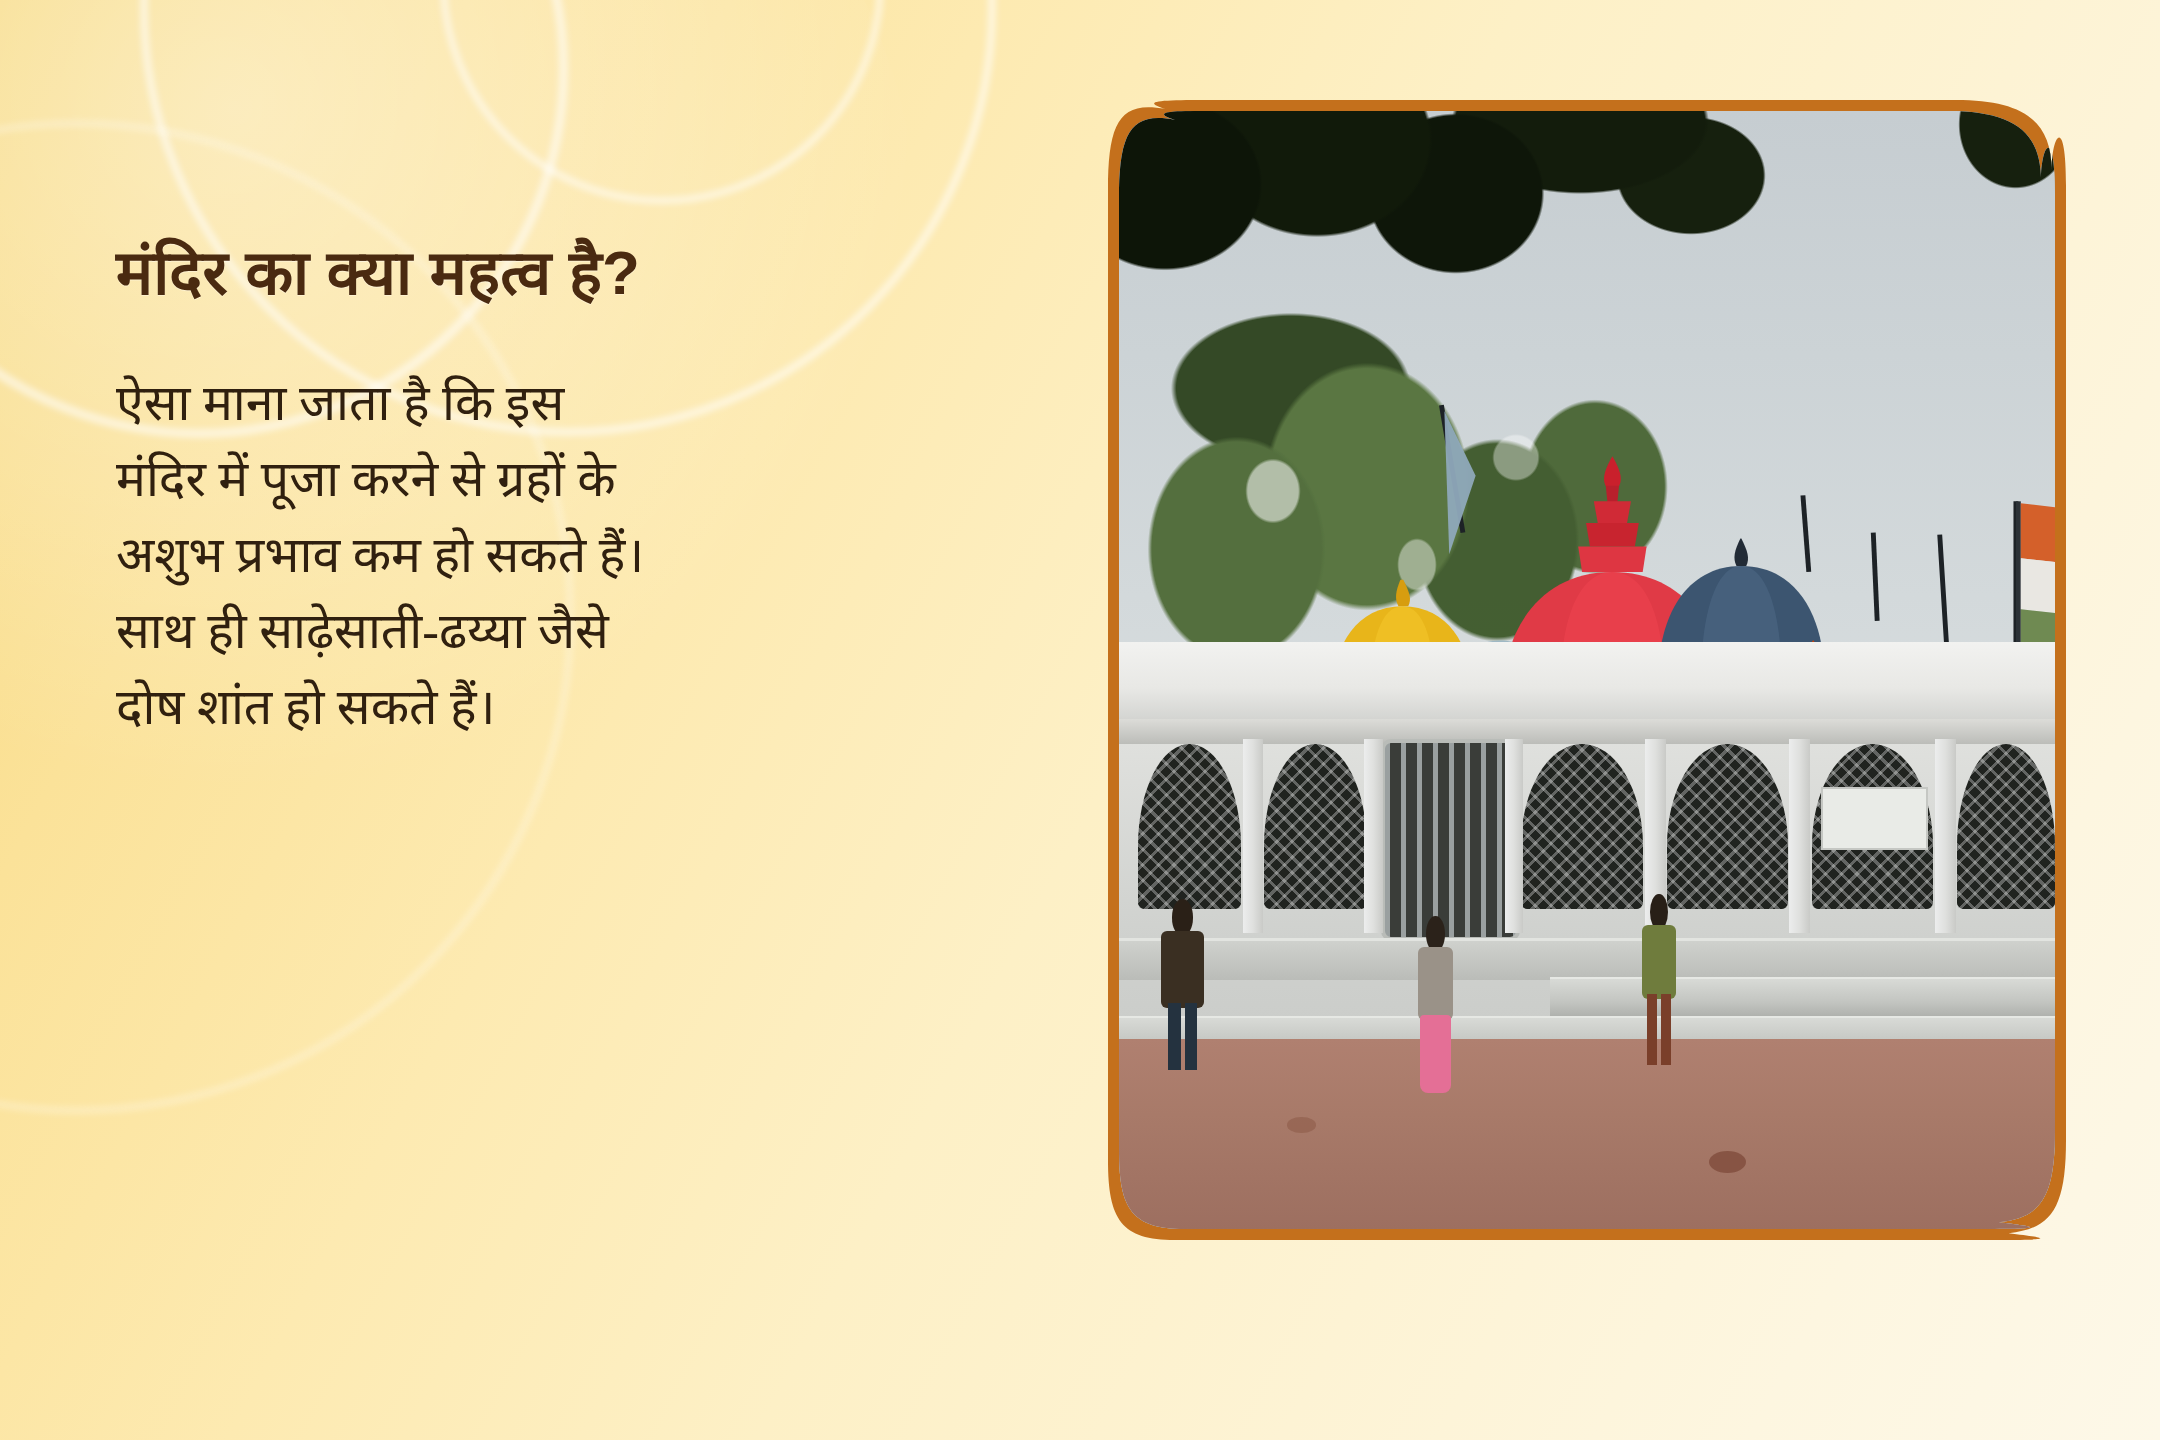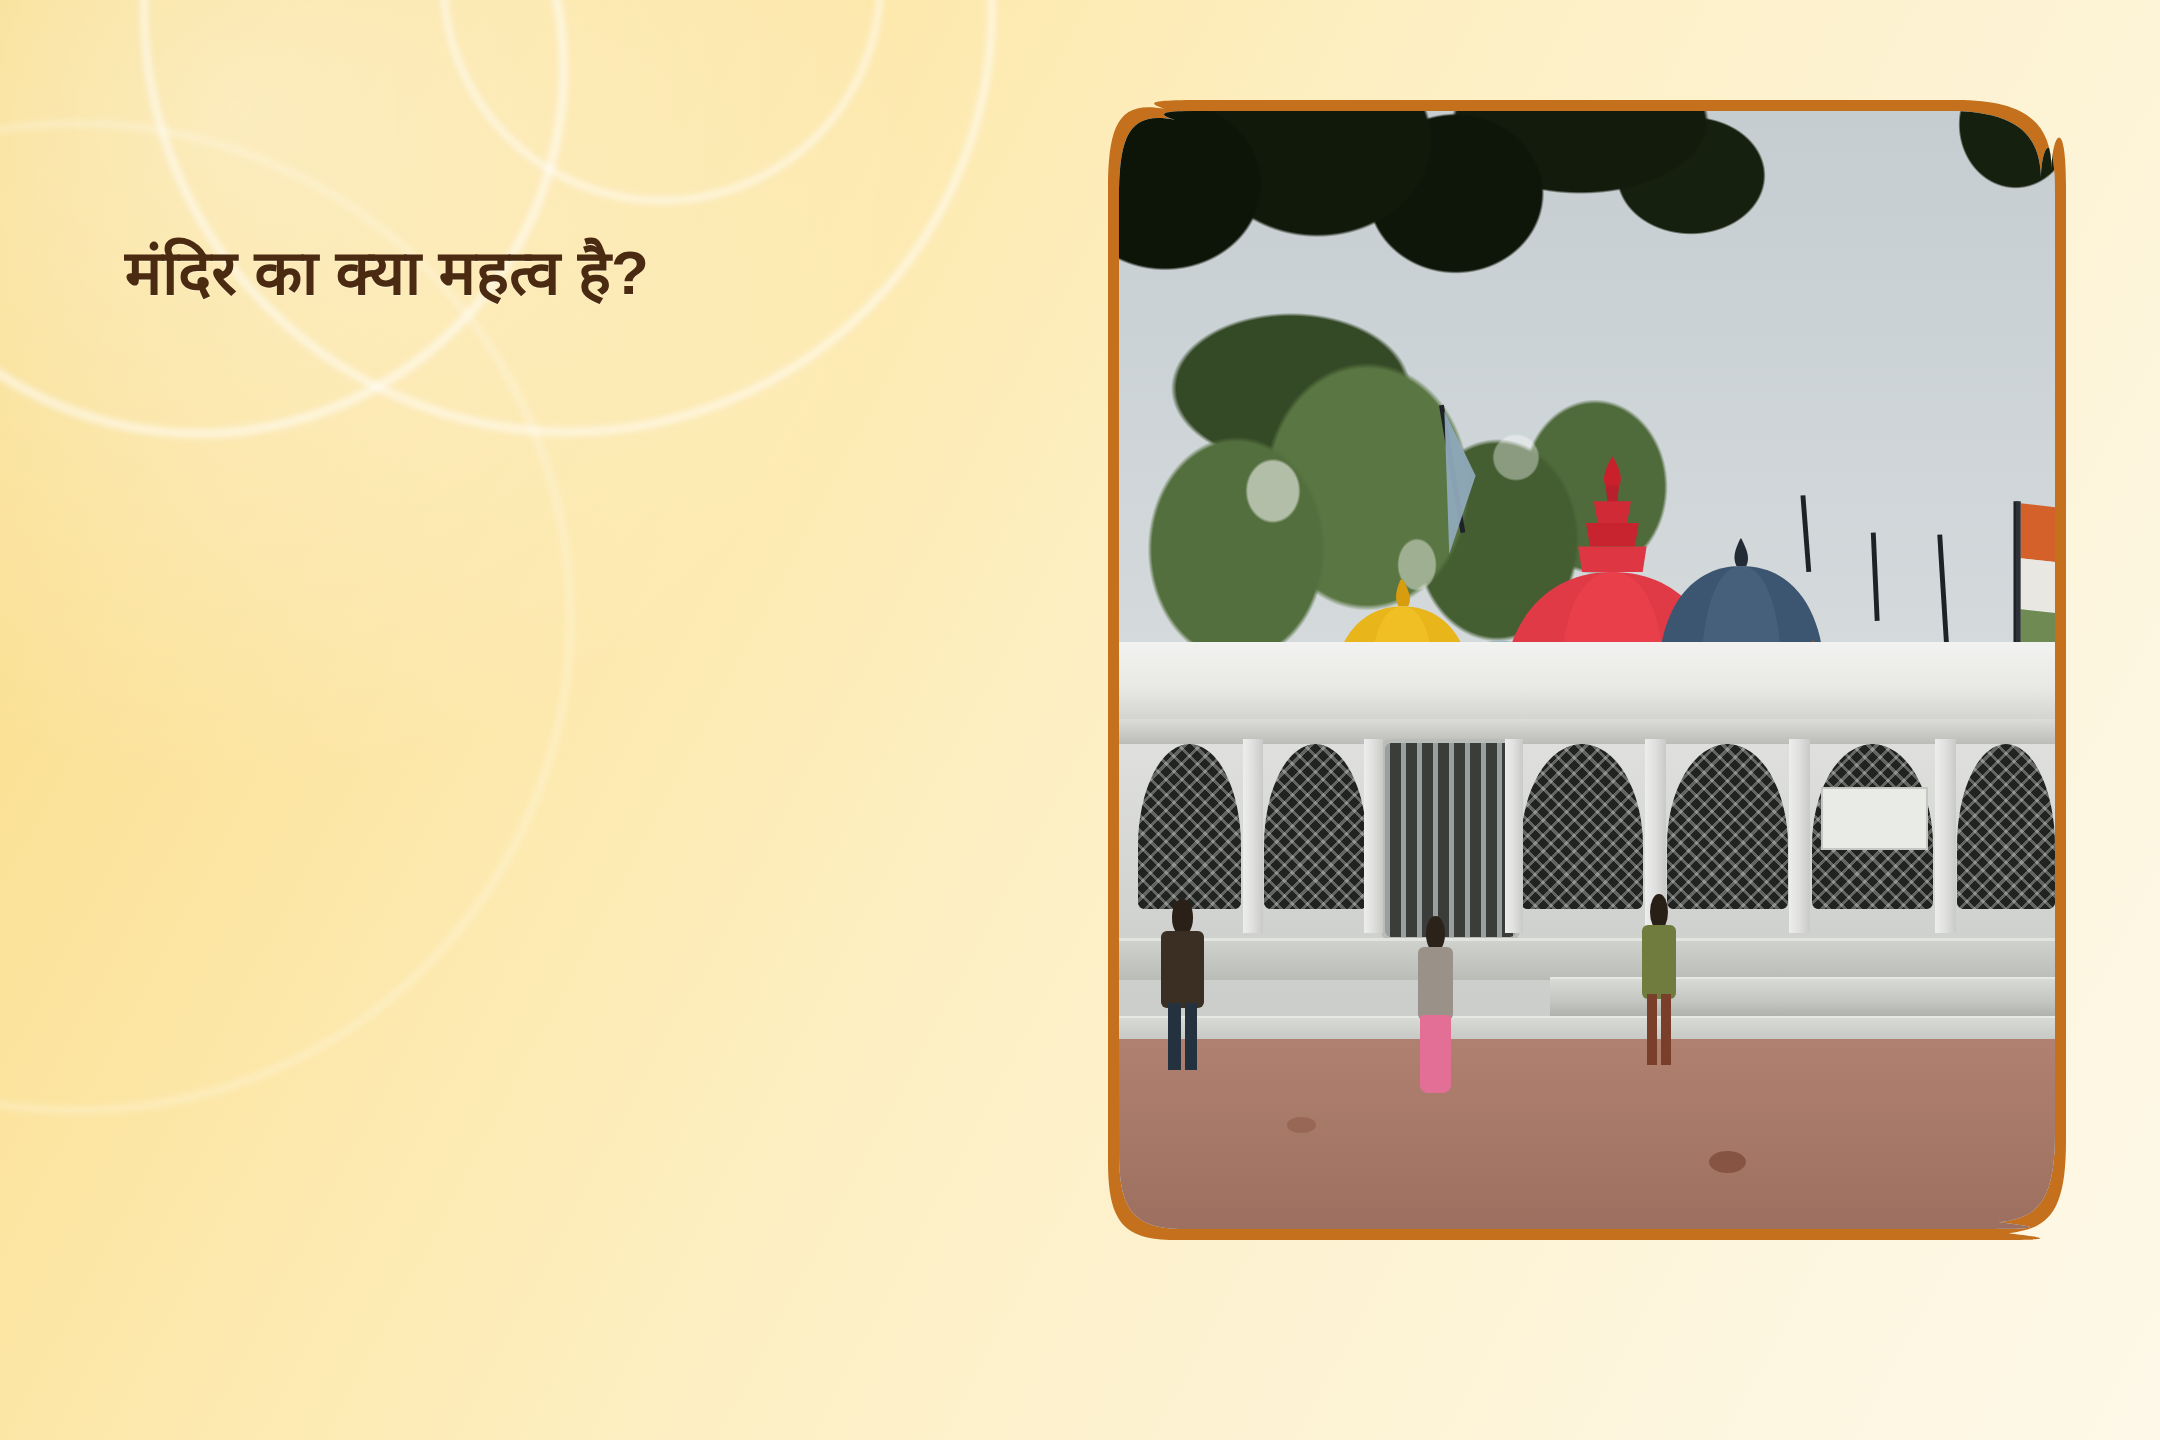--- a/index.html
+++ b/index.html
@@ -50,21 +50,21 @@
     background: radial-gradient(circle at 42% 38%,
                 rgba(255,255,255,0.42) 0%,
                 rgba(255,255,255,0.18) 42%,
                 rgba(255,255,255,0.0) 68%);
     pointer-events: none;
   }
 
   
   .text-col {
     position: absolute;
-    left: 125px;
+    left: 116px;
     top: 236px;
     width: 900px;
   }
   .headline {
     font-family: "Liberation Sans", "DejaVu Sans", sans-serif;
     font-weight: 700;
     font-size: 62px;
     line-height: 1.18;
     color: #4a2a10;
     letter-spacing: 0.2px;
@@ -212,20 +212,27 @@
 
   <div class="bg-base"></div>
   <div class="bg-glow"></div>
   <div class="bg-ring r1"></div>
   <div class="bg-ring r2"></div>
   <div class="bg-ring r3"></div>
   <div class="bg-ring r4"></div>
 
   <div class="text-col">
     <h1 class="headline">मंदिर का क्या महत्व है?</h1>
+    <p class="body-copy">
+      <span class="ln">ऐसा माना जाता है कि इस</span>
+      <span class="ln">मंदिर में पूजा करने से ग्रहों के</span>
+      <span class="ln">अशुभ प्रभाव कम हो सकते हैं।</span>
+      <span class="ln">साथ ही साढ़ेसाती-ढय्या जैसे</span>
+      <span class="ln">दोष शांत हो सकते हैं।</span>
+    </p>
   </div>
 
   <div class="photo-wrap">
     <div class="defs-holder">
       <svg width="0" height="0" aria-hidden="true">
         <defs>
 
           <clipPath id="cuspClip" clipPathUnits="objectBoundingBox">
             <path d="M0.115,0.000
                      L0.885,0.000

